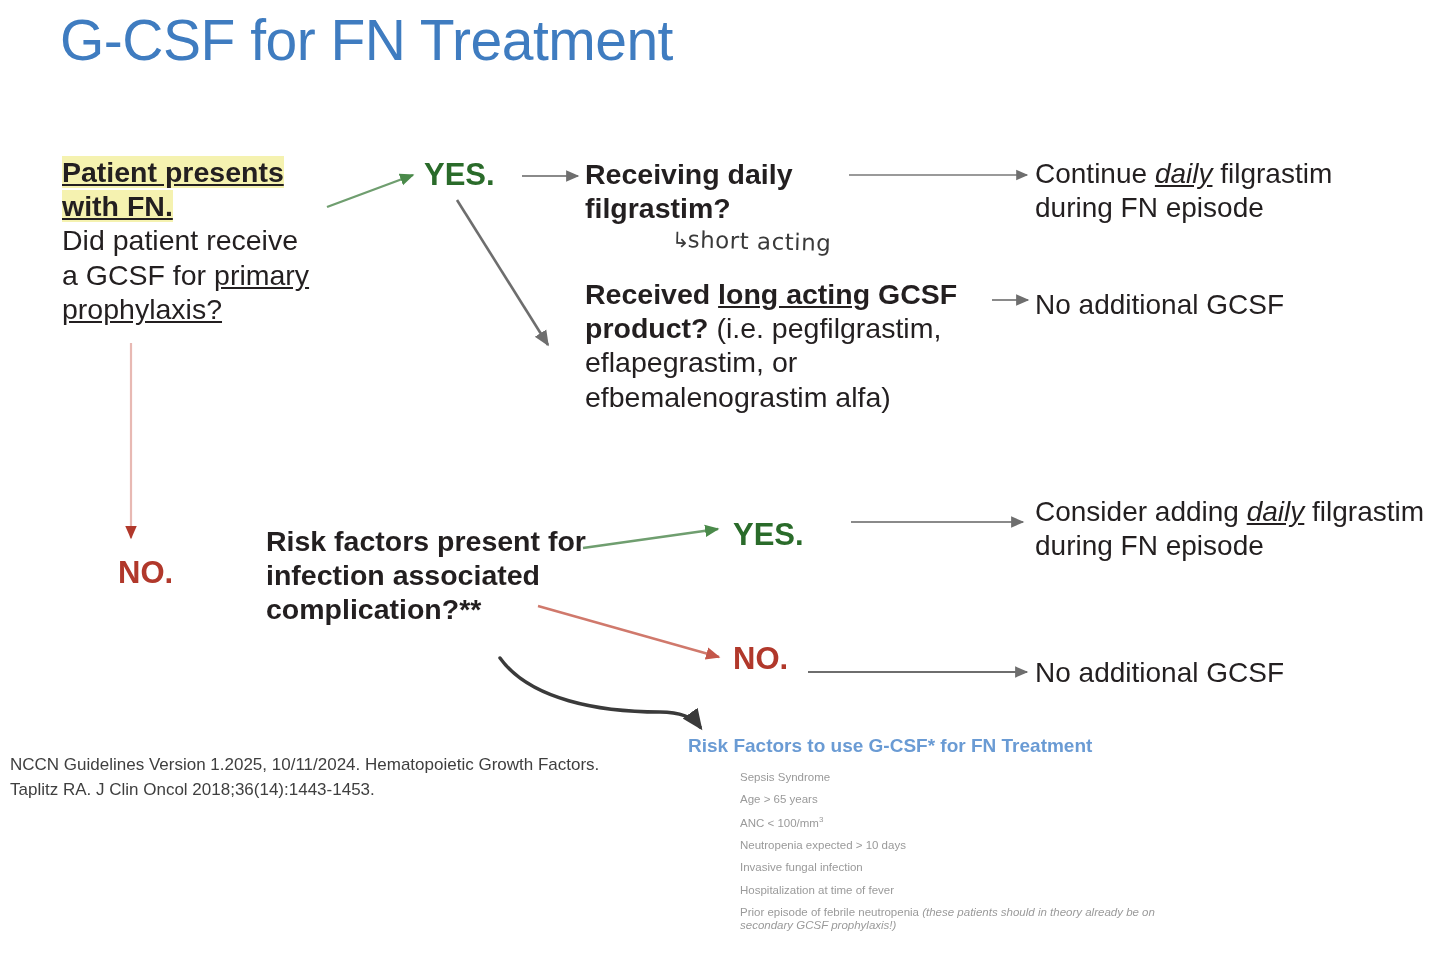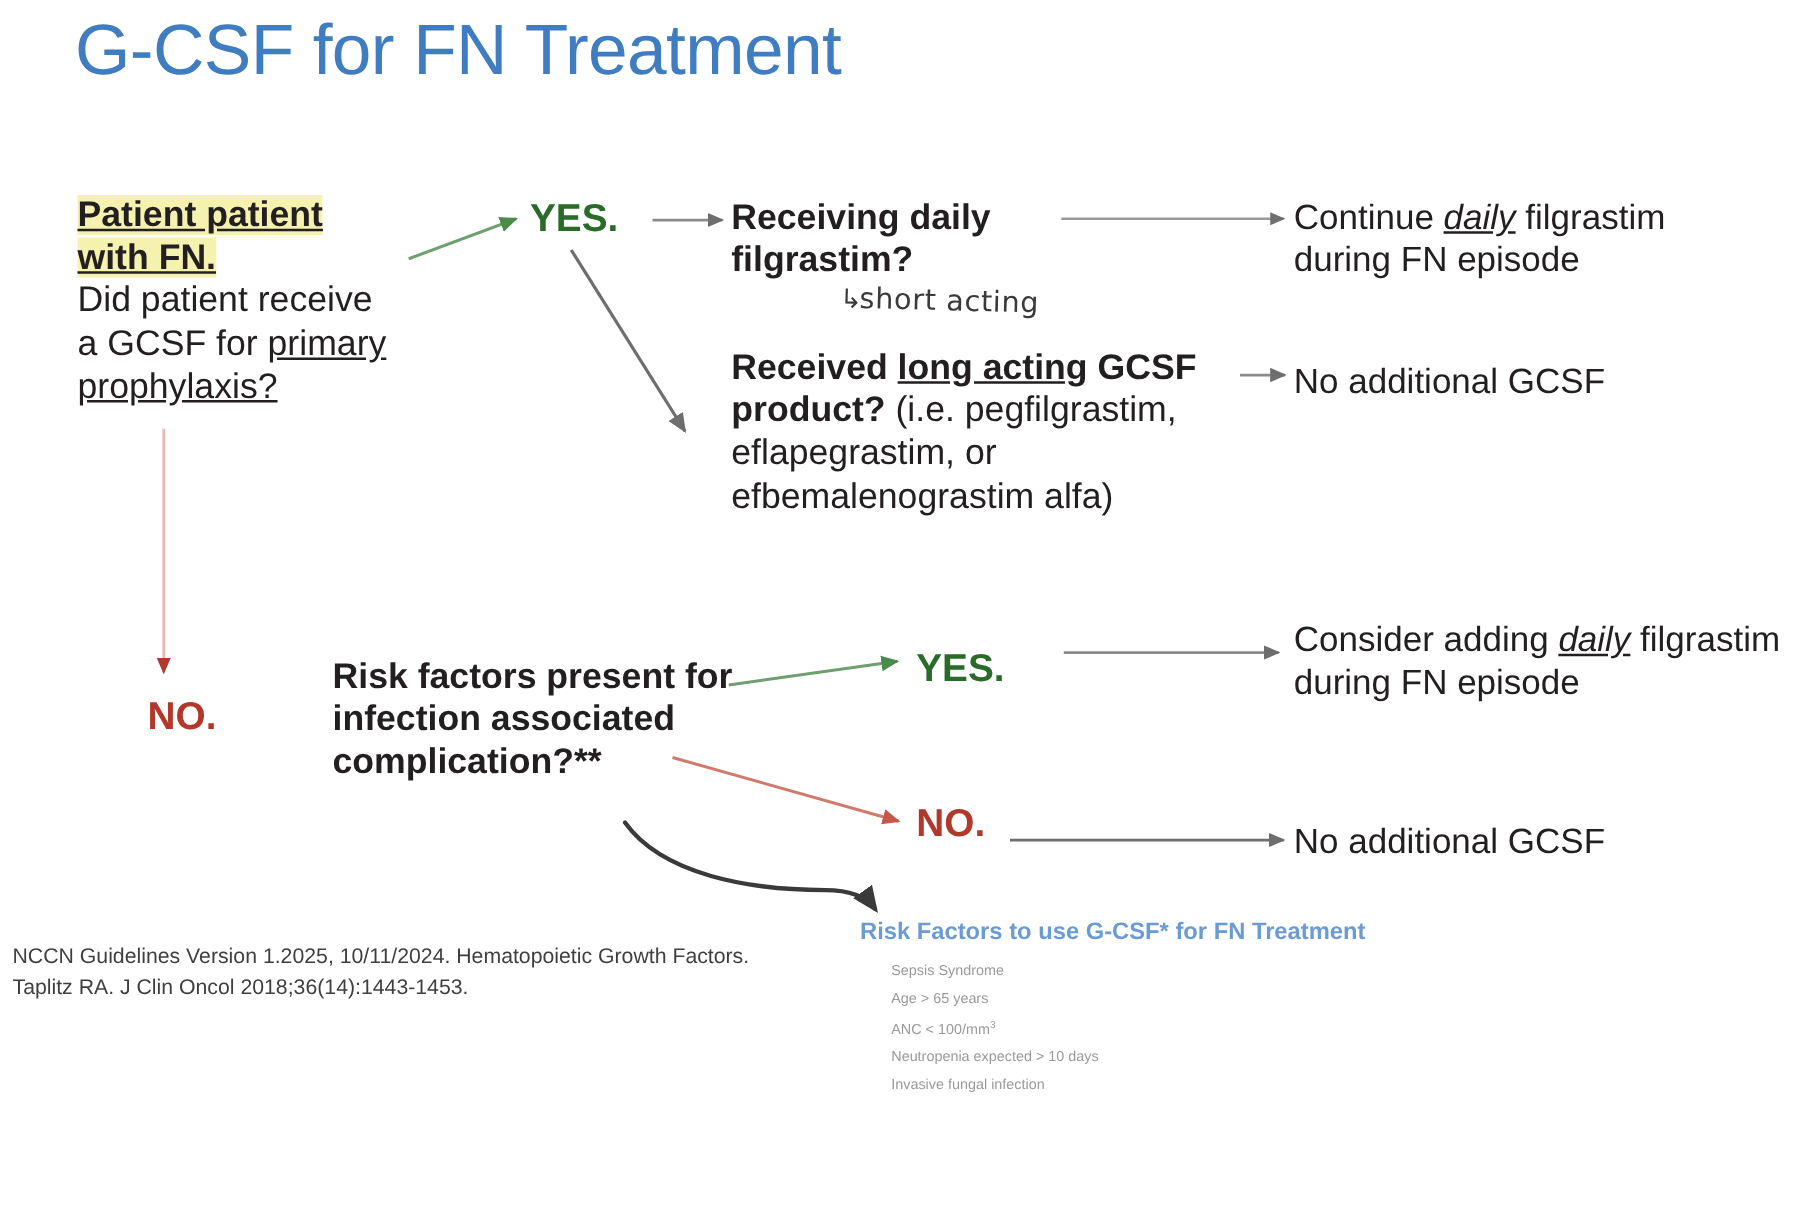--- a/index.html
+++ b/index.html
@@ -81,36 +81,37 @@
     color: #6a9bd4;
     font-weight: bold;
     line-height: 1.3;
   }
   #rf-list { margin-top: 12px; padding-left: 25px; list-style: none; }
   #rf-list li {
     font-size: 11.5px;
     color: #9a9a9a;
     line-height: 1.15;
     margin-bottom: 9px;
+    margin-left: 27px;
   }
   #rf-list li .sub { font-size: 8px; vertical-align: super; }
   #rf-list li .note { font-style: italic; }
 
   
   #arrows { position: absolute; left: 0; top: 0; width: 1440px; height: 979px; pointer-events: none; }
 </style>
 </head>
 <body>
 
 <div id="slide">
 
   <div id="title">G-CSF for FN Treatment</div>
 
   <div class="tb" id="q-root">
-    <div><span class="hl line1">Patient patient</span></div>
+    <div><span class="hl line1">Patient presents</span></div>
     <div><span class="hl line1">with FN.</span></div>
     <div><span>Did patient receive</span></div>
     <div><span>a GCSF for </span><span class="u">primary</span></div>
     <div><span class="u">prophylaxis?</span></div>
   </div>
 
   <div class="tb" id="yes1">YES.</div>
   <div class="tb" id="no1">NO.</div>
   <div class="tb" id="yes2">YES.</div>
   <div class="tb" id="no2">NO.</div>
@@ -145,20 +146,22 @@
   </div>
 
   <div id="rf-box">
     <div id="rf-title">Risk Factors to use G-CSF* for FN Treatment</div>
     <ul id="rf-list">
         <li><span>Sepsis Syndrome</span></li>
         <li><span>Age &gt; 65 years</span></li>
         <li><span>ANC &lt; 100/mm</span><span class="sub">3</span></li>
         <li><span>Neutropenia expected &gt; 10 days</span></li>
         <li><span>Invasive fungal infection</span></li>
+        <li><span>Hospitalization at time of fever</span></li>
+        <li><span>Prior episode of febrile neutropenia  </span><span class="note">(these patients should in theory already be on secondary GCSF prophylaxis!)</span></li>
       </ul>
   </div>
 
   <svg id="arrows" viewBox="0 0 1440 979">
     <defs>
       <marker id="ahGray" markerWidth="7" markerHeight="7" refX="5.4" refY="3" orient="auto">
         <path d="M0,0.4 L6,3 L0,5.6 Z" fill="#6e6e6e"></path>
       </marker>
       <marker id="ahGreen" markerWidth="7" markerHeight="7" refX="5.4" refY="3" orient="auto">
         <path d="M0,0.4 L6,3 L0,5.6 Z" fill="#4a8a4a"></path>

